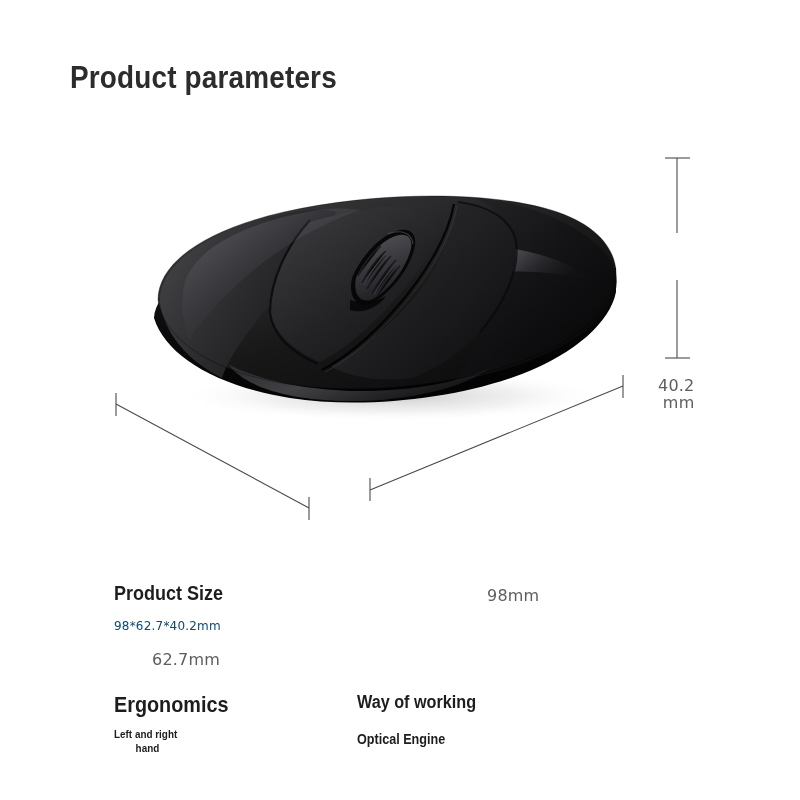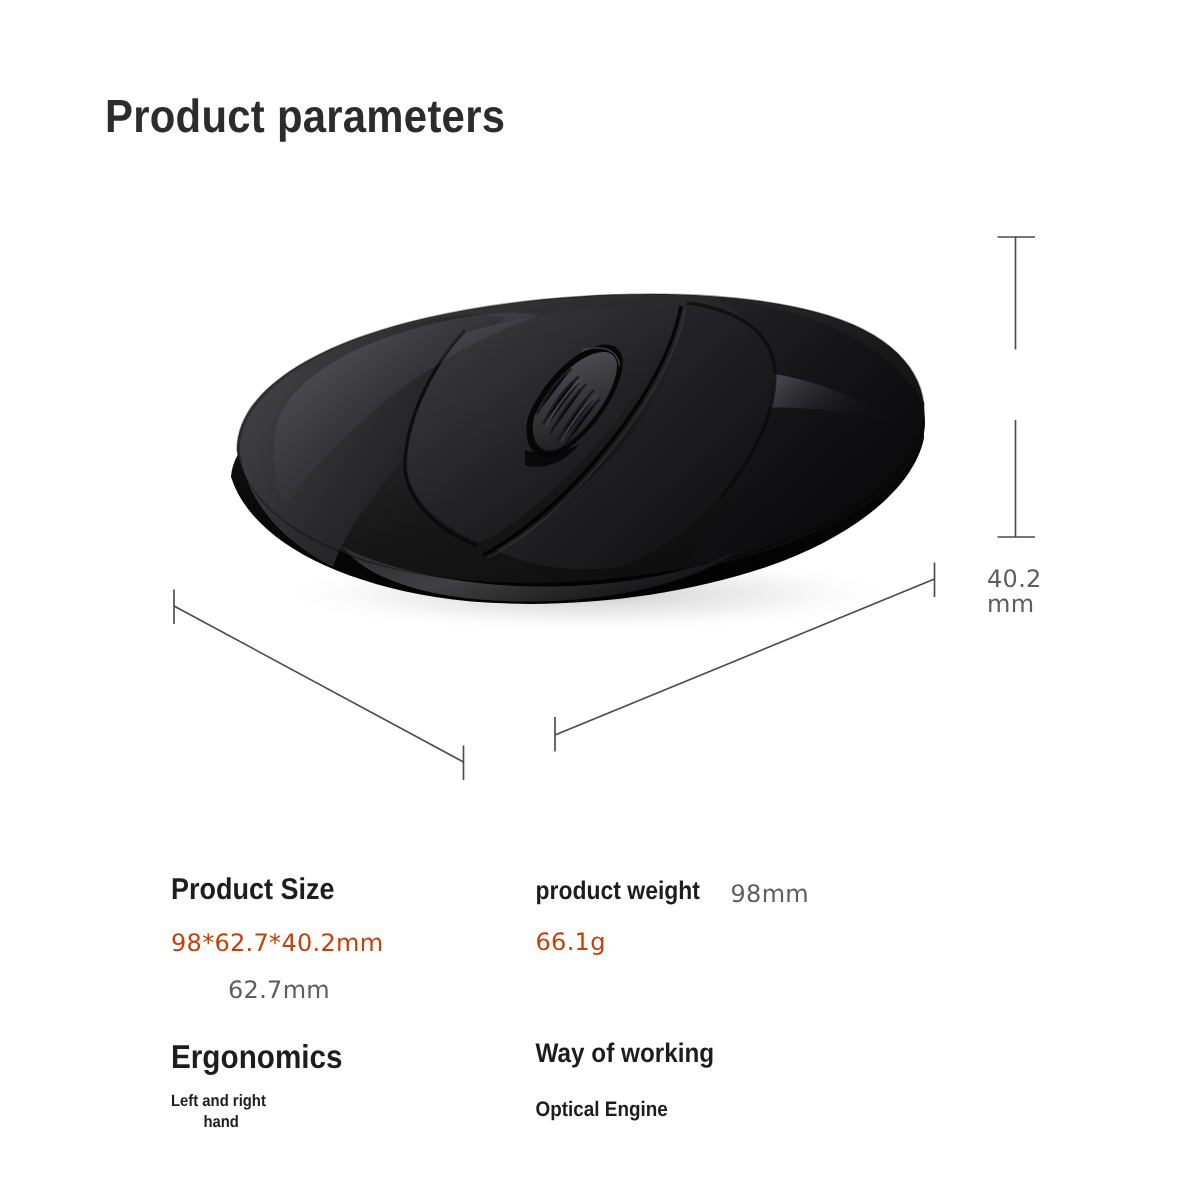--- a/index.html
+++ b/index.html
@@ -72,21 +72,21 @@
     font-family: "DejaVu Sans", sans-serif;
     font-size: 16px;
     color: #5d5d5d;
     white-space: nowrap;
     letter-spacing: 0.2px;
   }
   .dim-label-height {
     left: 654px;
     top: 237px;
     line-height: 17px;
-    text-align: left;
+    text-align: right;
   }
   .dim-label-width {
     left: 483px;
     top: 446px;
   }
   .dim-label-depth {
     left: 148px;
     top: 470px;
     margin-top: 40px;
   }
@@ -122,22 +122,22 @@
   .c2r1 { left: 309px; top: 24px; }
   .c3r1 { left: 552px; top: 24px; }
 
   .c1r1 .spec-label { font-size: 20px; }
   .c2r1 .spec-label { font-size: 17px; }
   .c3r1 .spec-label { font-size: 17px; }
 
   .c1r1 .spec-value,
   .c2r1 .spec-value {
     font-family: "DejaVu Sans", sans-serif;
-    font-size: 16px;
-    color: #c2410c;
+    font-size: 12px;
+    color: #0c4a6e;
     margin-top: 14px;
     letter-spacing: 0.2px;
   }
   .c3r1 .spec-value {
     font-family: "Liberation Sans Narrow", "Liberation Sans", sans-serif;
     font-size: 15px;
     font-weight: 700;
     color: #151515;
     transform: scaleX(0.90);
     transform-origin: left center;
@@ -407,24 +407,20 @@
     <div class="dim-label dim-label-depth">62.7mm</div>
   </div>
 
   <div class="spec-grid">
 
     <div class="spec-cell c1r1">
       <span class="spec-label">Product Size</span>
       <span class="spec-value">98*62.7*40.2mm</span>
     </div>
 
-    <div class="spec-cell c2r1">
-      <span class="spec-label">product weight</span>
-      <span class="spec-value">66.1g</span>
-    </div>
 
 
     <div class="spec-cell c1r2">
       <span class="spec-label">Ergonomics</span>
       <span class="spec-value"><span>Left and right</span><span class="wrap2">hand</span></span>
     </div>
 
     <div class="spec-cell c2r2">
       <span class="spec-label">Way of working</span>
       <span class="spec-value">Optical Engine</span>

